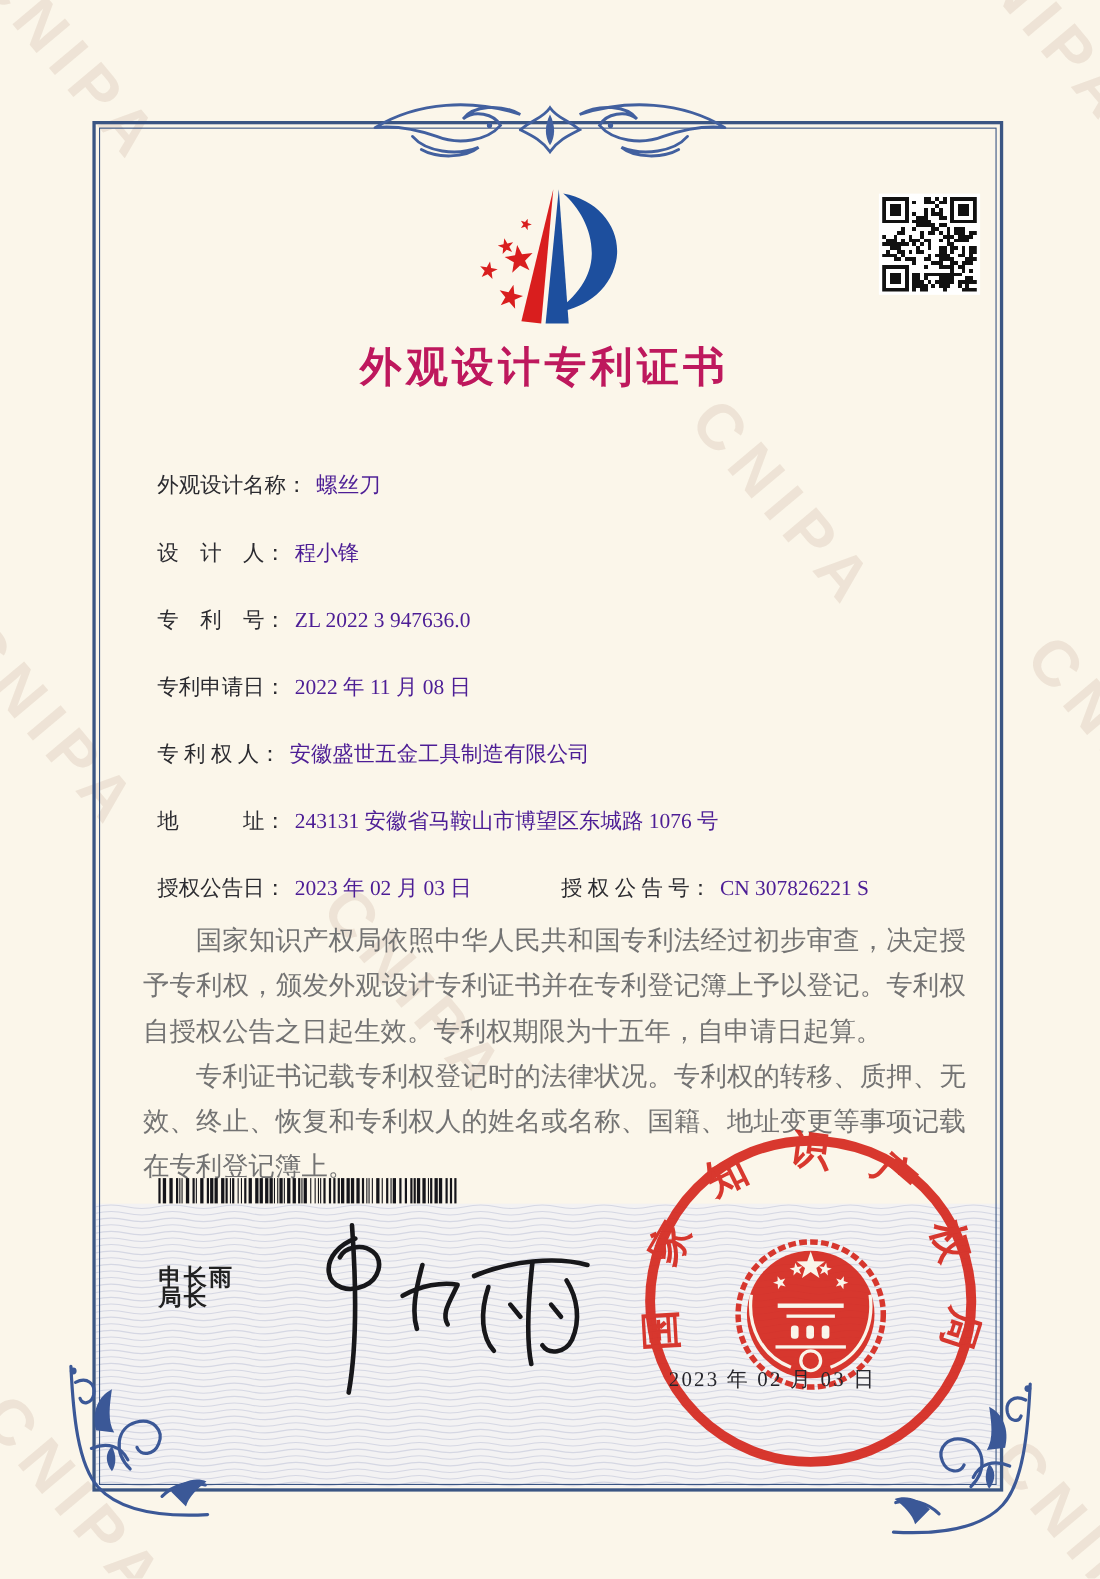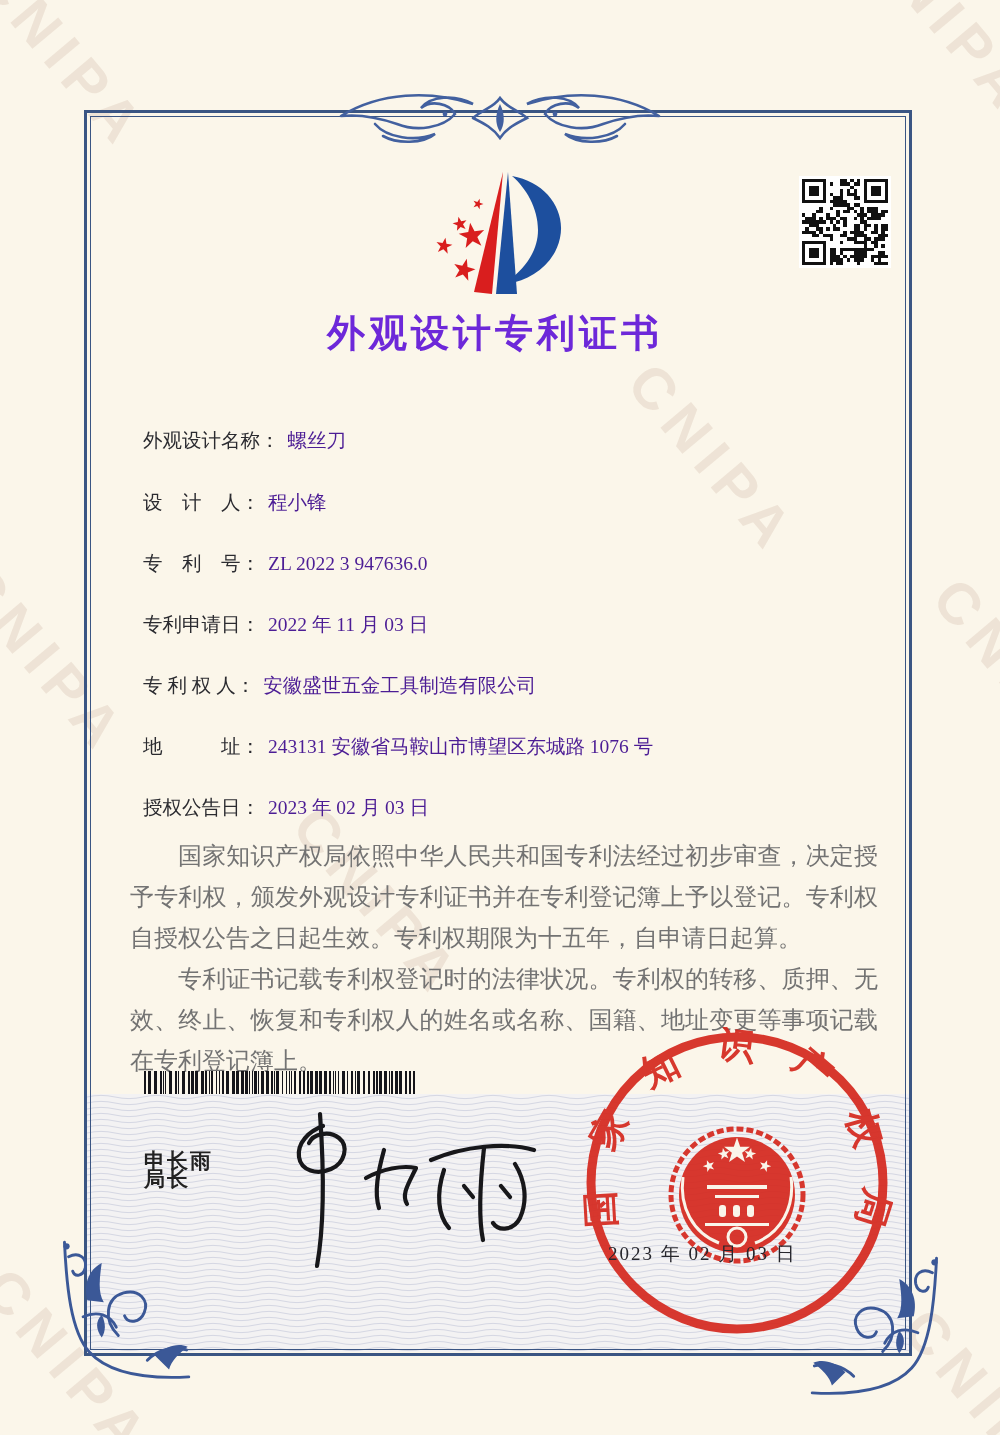--- a/index.html
+++ b/index.html
@@ -25,21 +25,21 @@
   .frame-inner{
     position:absolute;inset:3px;border:1px solid #3a5583;
   }
   .cert-no{
     position:absolute;left:130px;top:176px;font-size:18px;letter-spacing:4px;color:#3f3f45;
   }
   .qr{position:absolute;left:799px;top:176px;width:92px;height:92px;background:#fff;padding:3px;box-sizing:border-box;}
   .logo{position:absolute;left:424px;top:166px;}
   .title{
     position:absolute;left:84px;top:308px;width:822px;text-align:center;
-    font-size:38px;font-weight:bold;letter-spacing:4px;color:#6d28d9;
+    font-size:38px;font-weight:bold;letter-spacing:4px;color:#be185d;
   }
   .row{position:absolute;left:143px;width:770px;font-size:19.5px;white-space:nowrap;}
   .row .label{color:#2b2b30;}
   .row .value{color:#4c1d95;margin-left:8px;}
   .row .second{position:absolute;left:367px;top:0;}
   .paras{
     position:absolute;left:130px;top:836px;width:748px;
     font-size:24px;line-height:41px;text-align:justify;color:#737373;
   }
   .paras p{margin:0;text-indent:2em;}
@@ -442,30 +442,33 @@
   <div class="row" style="top:427px">
     <span class="label">外观设计名称：</span><span class="value">螺丝刀</span>
   </div>
   <div class="row" style="top:489px">
     <span class="label">设　计　人：</span><span class="value">程小锋</span>
   </div>
   <div class="row" style="top:550px">
     <span class="label">专　利　号：</span><span class="value">ZL 2022 3 947636.0</span>
   </div>
   <div class="row" style="top:611px">
-    <span class="label">专利申请日：</span><span class="value">2022 年 11 月 03 日</span>
+    <span class="label">专利申请日：</span><span class="value">2022 年 11 月 08 日</span>
   </div>
   <div class="row" style="top:672px">
     <span class="label">专 利 权 人：</span><span class="value">安徽盛世五金工具制造有限公司</span>
   </div>
   <div class="row" style="top:733px">
     <span class="label">地　　　址：</span><span class="value">243131 安徽省马鞍山市博望区东城路 1076 号</span>
   </div>
   <div class="row" style="top:794px">
     <span class="label">授权公告日：</span><span class="value">2023 年 02 月 03 日</span>
+    <span class="second">
+      <span class="label">授 权 公 告 号：</span><span class="value">CN 307826221 S</span>
+    </span>
   </div>
 
   <div class="paras">
     <p>国家知识产权局依照中华人民共和国专利法经过初步审查，决定授予专利权，颁发外观设计专利证书并在专利登记簿上予以登记。专利权自授权公告之日起生效。专利权期限为十五年，自申请日起算。</p>
     <p>专利证书记载专利权登记时的法律状况。专利权的转移、质押、无效、终止、恢复和专利权人的姓名或名称、国籍、地址变更等事项记载在专利登记簿上。</p>
   </div>
 
   <div class="barcode" id="barcode">
       <div style="width: 2px; margin-right: 2px;"></div>
       <div style="width: 3px; margin-right: 3px;"></div>

